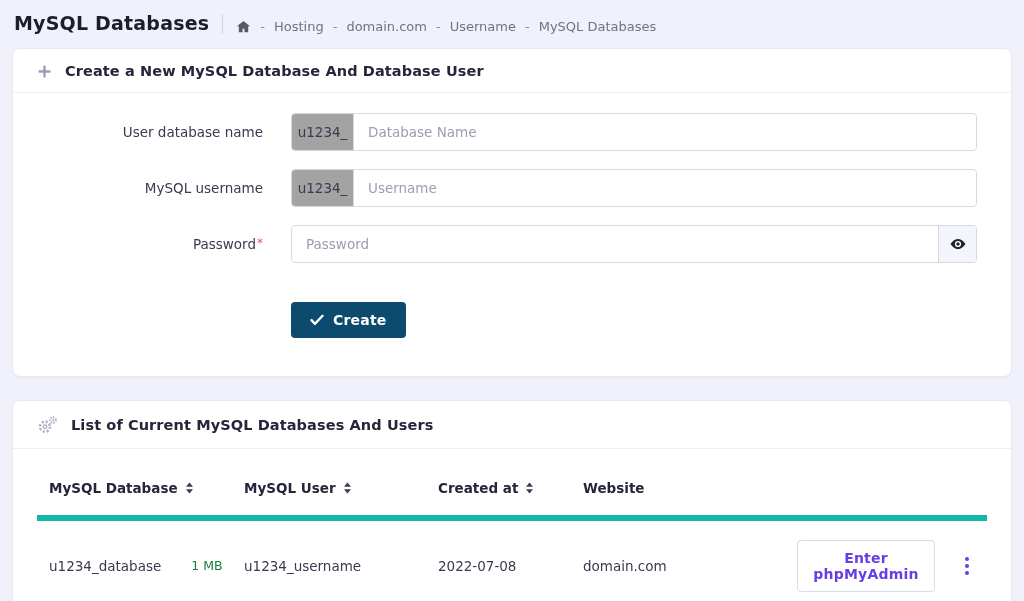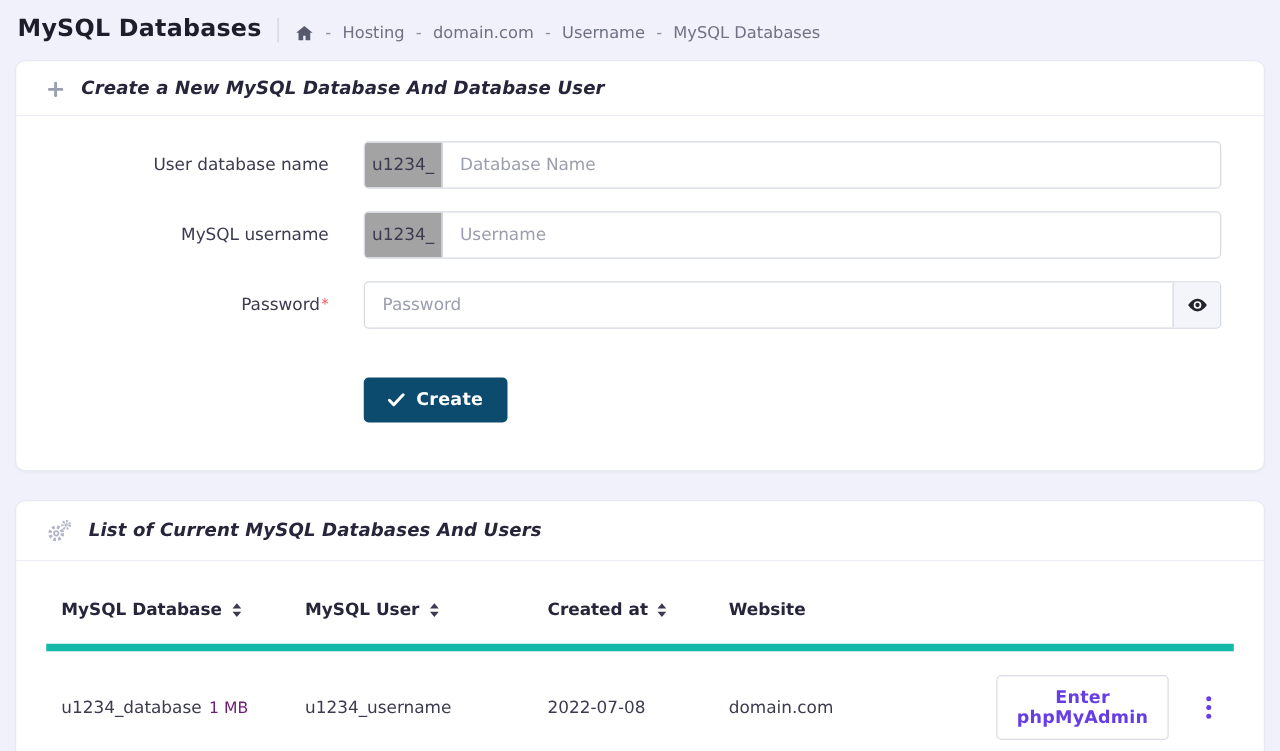--- a/index.html
+++ b/index.html
@@ -28,21 +28,20 @@
     border-radius: 8px;
     margin: 0 12px;
     box-shadow: 0 1px 2px rgba(30,32,70,0.03);
   }
   .card-1 { margin-top: 14px; }
   .card-2 { margin-top: 23px; }
   .card-header {
     display: flex; align-items: center; gap: 13px;
     padding: 14px 24px 13px 24px;
     border-bottom: 1px solid #edeff6;
-    font-style: italic;
   }
   .card-title { font-size: 14.5px; font-weight: bold; color: #26253a; letter-spacing: 0.1px; }
   .hdr-icon { display: flex; align-items: center; }
 
   
   .card-body { padding: 20px 34px 38px 24px; }
   .form-row { display: flex; align-items: center; margin-bottom: 18px; }
   .form-label {
     flex: 0 0 226px; text-align: right; margin-right: 28px;
     font-size: 13.5px; color: #3b3a4e;
@@ -89,21 +88,21 @@
   .t-row { display: flex; align-items: center; padding: 19px 0 25px 0; font-size: 13.5px; color: #3b3a4e; }
   .cell { padding-left: 12px; display: flex; align-items: center; gap: 7px; }
   .col-db      { flex: 0 0 195px; }
   .col-user    { flex: 0 0 194px; }
   .col-created { flex: 0 0 145px; }
   .col-site    { flex: 1; }
   .col-action  { flex: 0 0 150px; justify-content: flex-start; }
   .col-menu    { flex: 0 0 52px; justify-content: center; }
   .sort-icon { display: inline-flex; cursor: pointer; }
   .db-cell { display: flex; flex-direction: row; align-items: flex-start; gap: 6px; }
-  .db-size { font-size: 12.5px; color: #701a75; }
+  .db-size { font-size: 12.5px; color: #15803d; margin-left: 24px; }
   .phpmyadmin-btn {
     background: #fff; border: 1px solid #d9dce8; border-radius: 4px;
     color: #673de6; font-size: 14px; font-weight: bold;
     padding: 9px 15px; cursor: pointer; letter-spacing: 0.2px;
     font-family: "DejaVu Sans", "Liberation Sans", sans-serif;
   }
   .kebab { display: flex; flex-direction: column; gap: 3px; cursor: pointer; padding: 4px 6px; }
   .kebab span { width: 4px; height: 4px; border-radius: 50%; background: #673de6; }
 </style>
 </head>

